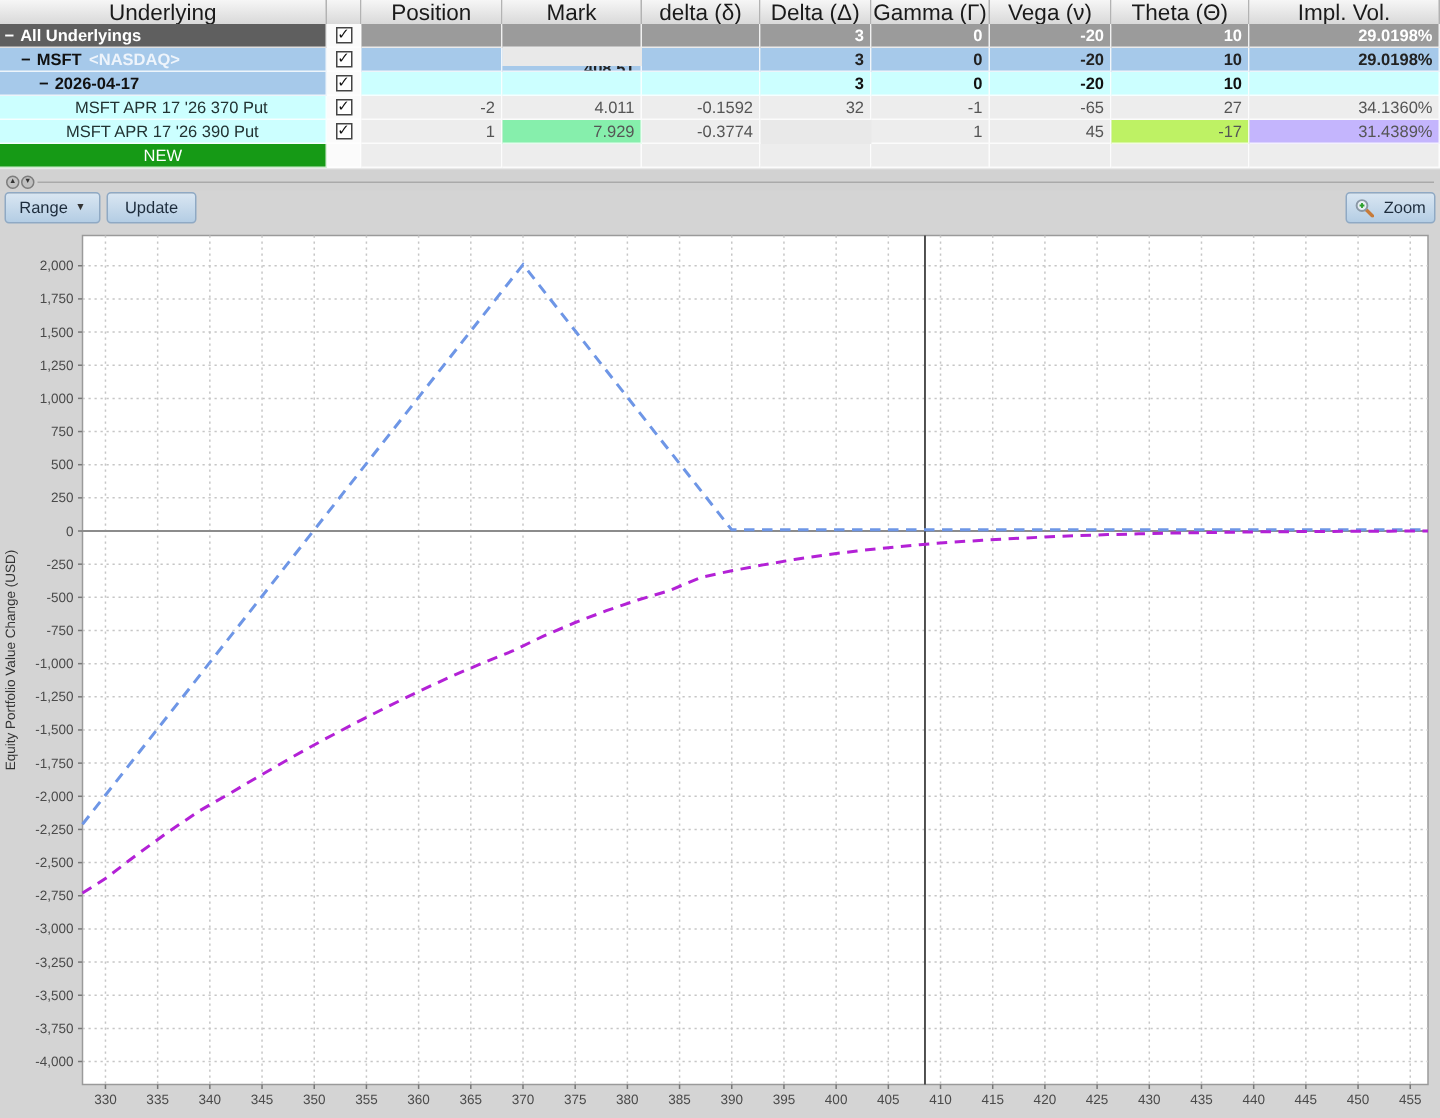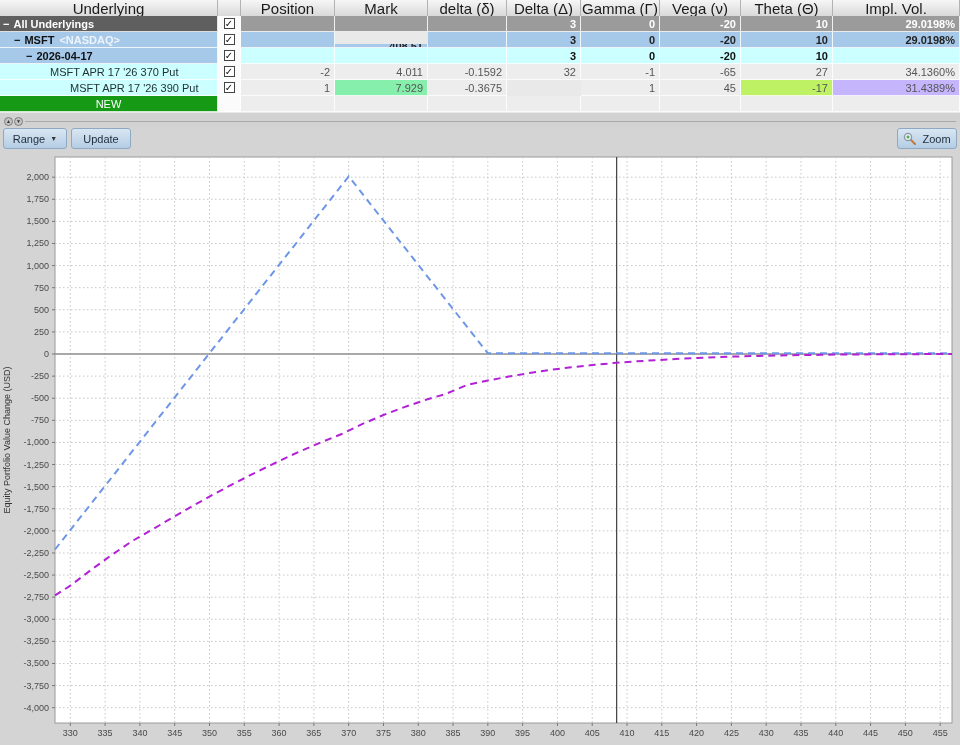--- a/index.html
+++ b/index.html
@@ -109,29 +109,29 @@
       <div class="cb">✓</div>
     </div>
     <div class="cell num r-leg" style="background: rgb(237, 237, 237); color: rgb(85, 85, 85); font-weight: normal;">-2</div>
     <div class="cell num r-leg" style="background: rgb(237, 237, 237); color: rgb(85, 85, 85); font-weight: normal;">4.011</div>
     <div class="cell num r-leg" style="background: rgb(237, 237, 237); color: rgb(85, 85, 85); font-weight: normal;">-0.1592</div>
     <div class="cell num r-leg" style="background: rgb(237, 237, 237); color: rgb(85, 85, 85); font-weight: normal;">32</div>
     <div class="cell num r-leg" style="background: rgb(237, 237, 237); color: rgb(85, 85, 85); font-weight: normal;">-1</div>
     <div class="cell num r-leg" style="background: rgb(237, 237, 237); color: rgb(85, 85, 85); font-weight: normal;">-65</div>
     <div class="cell num r-leg" style="background: rgb(237, 237, 237); color: rgb(85, 85, 85); font-weight: normal;">27</div>
     <div class="cell num r-leg" style="background: rgb(237, 237, 237); color: rgb(85, 85, 85); font-weight: normal;">34.1360%</div>
-    <div class="cell label r-leg in-r-leg" style="padding-left: 70px; background: rgb(204, 255, 255); color: rgb(34, 51, 51); font-weight: normal;">
+    <div class="cell label r-leg in-r-leg" style="padding-left: 44px; background: rgb(204, 255, 255); color: rgb(34, 51, 51); font-weight: normal;">
       <div class="lbl">MSFT APR 17 '26 390 Put</div>
     </div>
     <div class="cell cb-cell r-leg">
       <div class="cb">✓</div>
     </div>
     <div class="cell num r-leg" style="background: rgb(237, 237, 237); color: rgb(85, 85, 85); font-weight: normal;">1</div>
     <div class="cell num r-leg" style="background: #86efac; color: rgb(85, 85, 85); font-weight: normal;">7.929</div>
-    <div class="cell num r-leg" style="background: rgb(237, 237, 237); color: rgb(85, 85, 85); font-weight: normal;">-0.3675</div>
+    <div class="cell num r-leg" style="background: rgb(237, 237, 237); color: rgb(85, 85, 85); font-weight: normal;">-0.3774</div>
     <div class="cell num r-leg" style="background: rgb(237, 237, 237); color: rgb(85, 85, 85); font-weight: normal; margin-top: 29px;">-29</div>
     <div class="cell num r-leg" style="background: rgb(237, 237, 237); color: rgb(85, 85, 85); font-weight: normal;">1</div>
     <div class="cell num r-leg" style="background: rgb(237, 237, 237); color: rgb(85, 85, 85); font-weight: normal;">45</div>
     <div class="cell num r-leg" style="background: #bef264; color: rgb(85, 85, 85); font-weight: normal;">-17</div>
     <div class="cell num r-leg" style="background: #c4b5fd; color: rgb(85, 85, 85); font-weight: normal;">31.4389%</div>
     <div class="cell label r-new in-r-new" style="padding-left: 0px; background: rgb(22, 154, 22); color: rgb(255, 255, 255); font-weight: normal; justify-content: center;">
       <div class="lbl">NEW</div>
     </div>
     <div class="cell cb-cell r-new"></div>
     <div class="cell num r-new" style="background: rgb(237, 237, 237); color: rgb(85, 85, 85); font-weight: normal;"></div>

